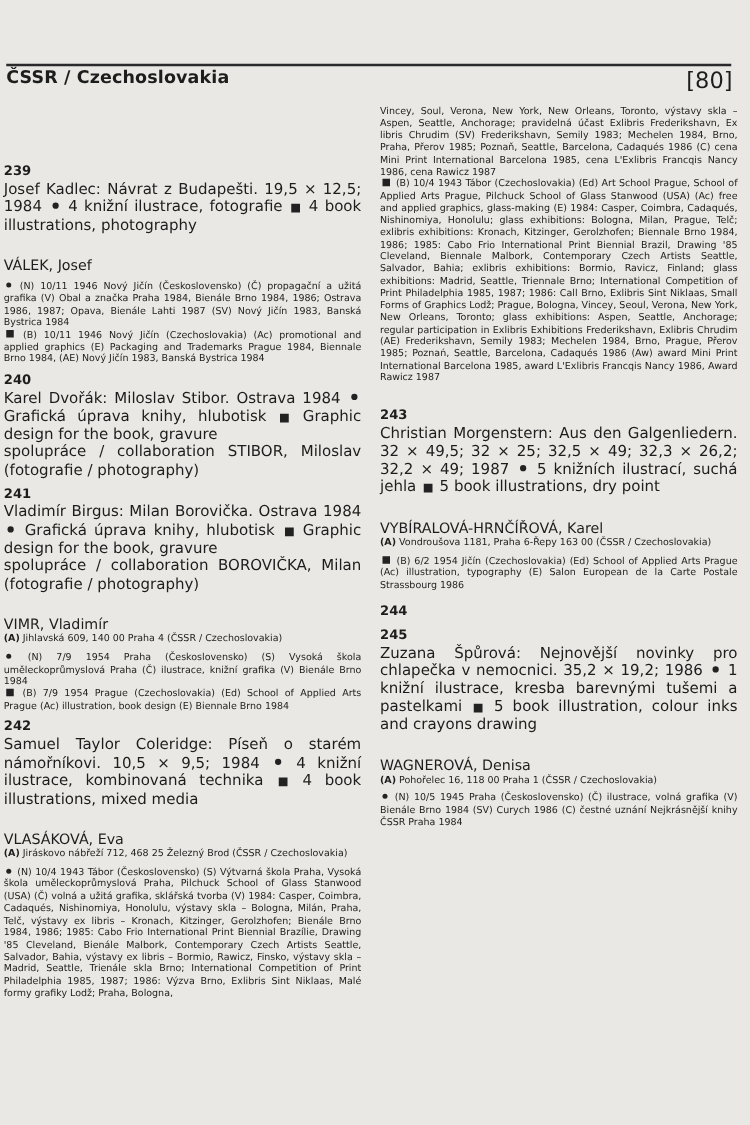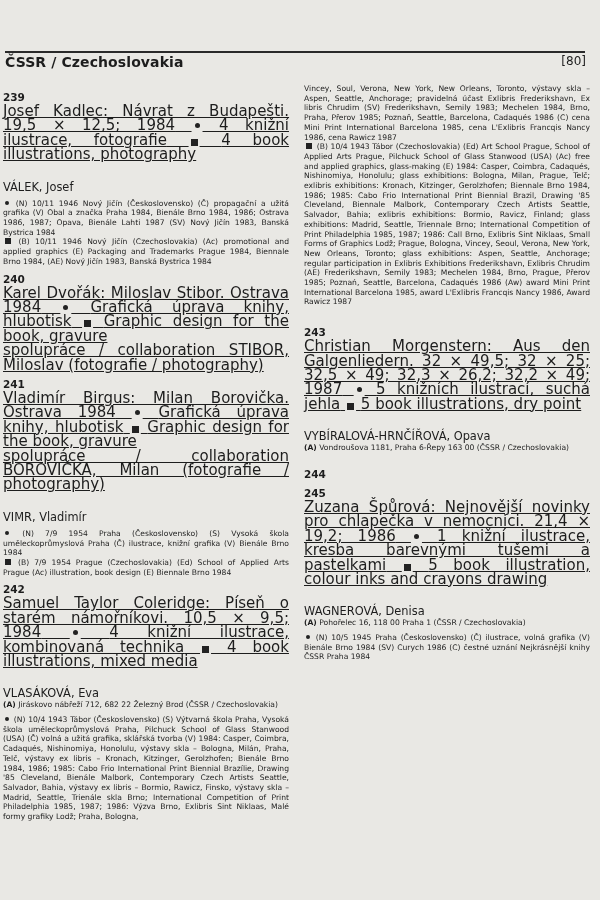--- a/index.html
+++ b/index.html
@@ -14,29 +14,29 @@
     .header-rule {
       position: absolute; left: 5px; top: 51px; width: 580px; height: 2px;
       background: #2a2a2a;
     }
     .header-title {
       position: absolute; left: 5px; top: 54px;
       font-size: 14px; font-weight: bold; letter-spacing: 0.1px;
     }
     .page-num {
       position: absolute; right: 14px; top: 54px;
-      font-size: 12px; font-weight: normal;
+      font-size: 18px; font-weight: normal;
     }
     .col { position: absolute; top: 90px; width: 286px; }
-    .col-left { left: 3px; }
+    .col-left { left: 3px; margin-top: 40px; }
     .col-right { left: 304px; top: 84px; }
 
     .entry-num { font-size: 10.5px; font-weight: bold; margin: 0; line-height: 14px; }
     .big {
-      font-size: 15px; line-height: 14.4px; margin: 0; text-align: justify; text-decoration: underline;
+      font-size: 12px; line-height: 14.4px; margin: 0; text-align: justify;
     }
     .artist { font-size: 11.4px; font-weight: normal; line-height: 14px; margin: 0; }
     .small {
       font-size: 7.6px; line-height: 9.7px; margin: 0; text-align: justify;
     }
     .small b { font-weight: bold; }
     .gap-s { height: 5px; }
     .gap-m { height: 9px; }
     .gap-l { height: 18px; }
     .sq {
@@ -102,41 +102,42 @@
         <span>Grafická úprava knihy, hlubotisk</span>
         <span class="sq"></span>
         <span>Graphic design for the book, gravure</span>
         <span class="block">spolupráce / collaboration BOROVIČKA, Milan (fotografie / photography)</span>
       </p>
     </div>
     <div class="gap-l"></div>
 
     <div>
       <p class="artist">VIMR, Vladimír</p>
+      <p class="small"><b>(A)</b> <span>Jihlavská 609, 140 00 Praha 4 (ČSSR / Czechoslovakia)</span></p>
       <div class="gap-s"></div>
       <p class="small"><span class="dot dot-s"></span> <span>(N) 7/9 1954 Praha (Československo) (S) Vysoká škola uměleckoprůmyslová Praha (Č) ilustrace, knižní grafika (V) Bienále Brno 1984</span></p>
       <p class="small"><span class="sq sq-s"></span> <span>(B) 7/9 1954 Prague (Czechoslovakia) (Ed) School of Applied Arts Prague (Ac) illustration, book design (E) Biennale Brno 1984</span></p>
     </div>
     <div class="gap-s"></div>
 
     <div>
       <p class="entry-num">242</p>
       <p class="big">
         <span>Samuel Taylor Coleridge: Píseň o starém námořníkovi. 10,5 × 9,5; 1984</span>
         <span class="dot"></span>
         <span>4 knižní ilustrace, kombinovaná technika</span>
         <span class="sq"></span>
         <span>4 book illustrations, mixed media</span>
       </p>
     </div>
     <div class="gap-l"></div>
 
     <div>
       <p class="artist">VLASÁKOVÁ, Eva</p>
-      <p class="small"><b>(A)</b> <span>Jiráskovo nábřeží 712, 682 22 Železný Brod (ČSSR / Czechoslovakia)</span></p>
+      <p class="small"><b>(A)</b> <span>Jiráskovo nábřeží 712, 468 25 Železný Brod (ČSSR / Czechoslovakia)</span></p>
       <div class="gap-s"></div>
       <p class="small"><span class="dot dot-s"></span> <span>(N) 10/4 1943 Tábor (Československo) (S) Výtvarná škola Praha, Vysoká škola uměleckoprůmyslová Praha, Pilchuck School of Glass Stanwood (USA) (Č) volná a užitá grafika, sklářská tvorba (V) 1984: Casper, Coimbra, Cadaqués, Nishinomiya, Honolulu, výstavy skla – Bologna, Milán, Praha, Telč, výstavy ex libris – Kronach, Kitzinger, Gerolzhofen; Bienále Brno 1984, 1986; 1985: Cabo Frio International Print Biennial Brazílie, Drawing '85 Cleveland, Bienále Malbork, Contemporary Czech Artists Seattle, Salvador, Bahia, výstavy ex libris – Bormio, Rawicz, Finsko, výstavy skla – Madrid, Seattle, Trienále skla Brno; International Competition of Print Philadelphia 1985, 1987; 1986: Výzva Brno, Exlibris Sint Niklaas, Malé formy grafiky Lodž; Praha, Bologna,</span></p>
     </div>
   </div>
 
   <div class="col col-right">
 
     <div>
       <p class="small">Vincey, Soul, Verona, New York, New Orleans, Toronto, výstavy skla – Aspen, Seattle, Anchorage; pravidelná účast Exlibris Frederikshavn, Ex libris Chrudim (SV) Frederikshavn, Semily 1983; Mechelen 1984, Brno, Praha, Přerov 1985; Poznaň, Seattle, Barcelona, Cadaqués 1986 (C) cena Mini Print International Barcelona 1985, cena L'Exlibris Francqis Nancy 1986, cena Rawicz 1987</p>
       <p class="small"><span class="sq sq-s"></span> <span>(B) 10/4 1943 Tábor (Czechoslovakia) (Ed) Art School Prague, School of Applied Arts Prague, Pilchuck School of Glass Stanwood (USA) (Ac) free and applied graphics, glass-making (E) 1984: Casper, Coimbra, Cadaqués, Nishinomiya, Honolulu; glass exhibitions: Bologna, Milan, Prague, Telč; exlibris exhibitions: Kronach, Kitzinger, Gerolzhofen; Biennale Brno 1984, 1986; 1985: Cabo Frio International Print Biennial Brazil, Drawing '85 Cleveland, Biennale Malbork, Contemporary Czech Artists Seattle, Salvador, Bahia; exlibris exhibitions: Bormio, Ravicz, Finland; glass exhibitions: Madrid, Seattle, Triennale Brno; International Competition of Print Philadelphia 1985, 1987; 1986: Call Brno, Exlibris Sint Niklaas, Small Forms of Graphics Lodž; Prague, Bologna, Vincey, Seoul, Verona, New York, New Orleans, Toronto; glass exhibitions: Aspen, Seattle, Anchorage; regular participation in Exlibris Exhibitions Frederikshavn, Exlibris Chrudim (AE) Frederikshavn, Semily 1983; Mechelen 1984, Brno, Prague, Přerov 1985; Poznań, Seattle, Barcelona, Cadaqués 1986 (Aw) award Mini Print International Barcelona 1985, award L'Exlibris Francqis Nancy 1986, Award Rawicz 1987</span></p>
@@ -149,35 +150,36 @@
         <span>Christian Morgenstern: Aus den Galgenliedern. 32 × 49,5; 32 × 25; 32,5 × 49; 32,3 × 26,2; 32,2 × 49; 1987</span>
         <span class="dot"></span>
         <span>5 knižních ilustrací, suchá jehla</span>
         <span class="sq"></span>
         <span>5 book illustrations, dry point</span>
       </p>
     </div>
     <div class="gap-l"></div>
 
     <div>
-      <p class="artist">VYBÍRALOVÁ-HRNČÍŘOVÁ, Opava</p>
+      <p class="artist">VYBÍRALOVÁ-HRNČÍŘOVÁ, Karel</p>
       <p class="small"><b>(A)</b> <span>Vondroušova 1181, Praha 6-Řepy 163 00 (ČSSR / Czechoslovakia)</span></p>
       <div class="gap-s"></div>
+      <p class="small"><span class="sq sq-s"></span> <span>(B) 6/2 1954 Jičín (Czechoslovakia) (Ed) School of Applied Arts Prague (Ac) illustration, typography (E) Salon European de la Carte Postale Strassbourg 1986</span></p>
     </div>
     <div class="gap-m"></div>
 
     <div>
       <p class="entry-num">244</p>
     </div>
     <div class="gap-s"></div>
 
     <div>
       <p class="entry-num">245</p>
       <p class="big">
-        <span>Zuzana Špůrová: Nejnovější novinky pro chlapečka v nemocnici. 21,4 × 19,2; 1986</span>
+        <span>Zuzana Špůrová: Nejnovější novinky pro chlapečka v nemocnici. 35,2 × 19,2; 1986</span>
         <span class="dot"></span>
         <span>1 knižní ilustrace, kresba barevnými tušemi a pastelkami</span>
         <span class="sq"></span>
         <span>5 book illustration, colour inks and crayons drawing</span>
       </p>
     </div>
     <div class="gap-l"></div>
 
     <div>
       <p class="artist">WAGNEROVÁ, Denisa</p>

